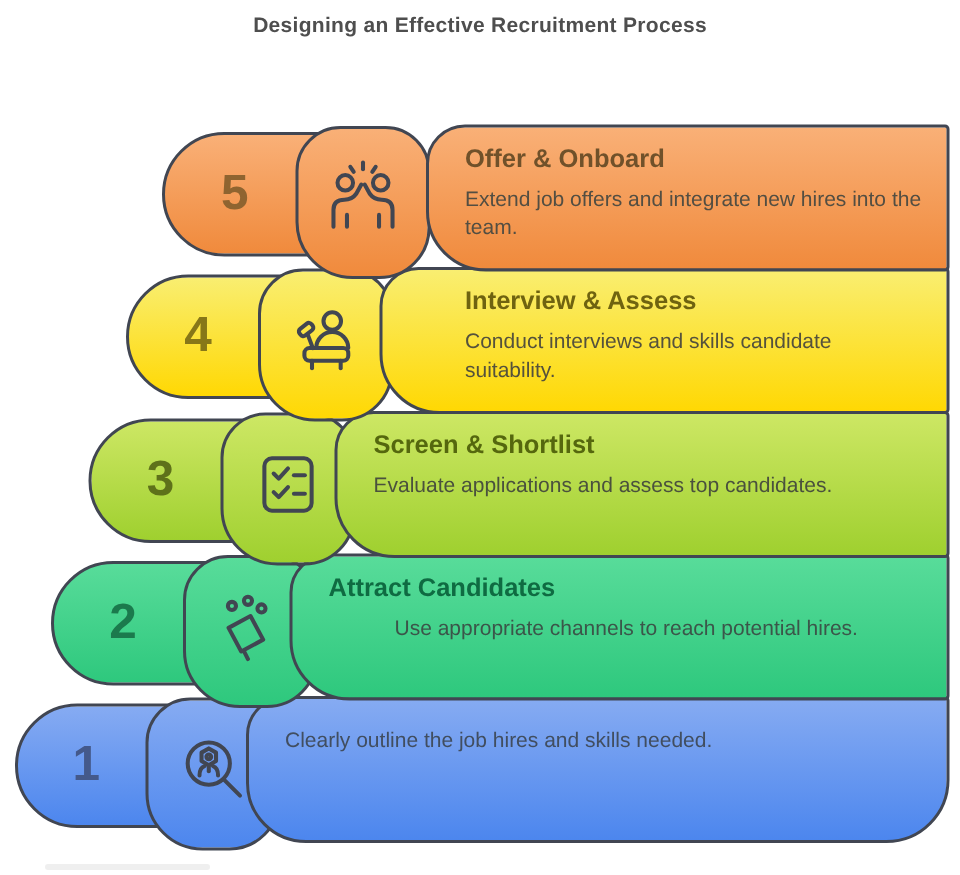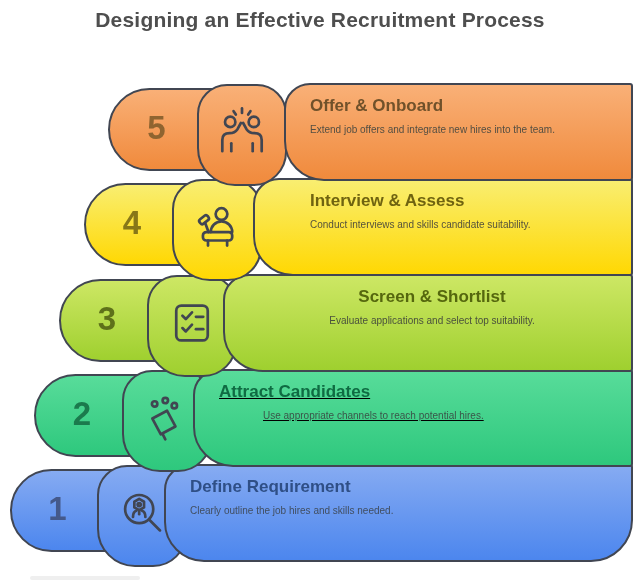--- a/index.html
+++ b/index.html
@@ -2,35 +2,35 @@
 <html><head>
 <meta charset="utf-8">
 <style>
   html,body{margin:0;padding:0;background:#ffffff;}
   #canvas{
     position:relative;width:640px;height:583px;overflow:hidden;background:#ffffff;
     font-family:"Liberation Sans", sans-serif;
   }
   #page-title{
     position:absolute;top:8px;left:0;width:640px;margin:0;text-align:center;
-    font-size:21px;font-weight:700;color:#4e4e4e;letter-spacing:0.2px;
+    font-size:14px;font-weight:700;color:#4e4e4e;letter-spacing:0.2px;
   }
   .shape{position:absolute;box-sizing:border-box;border:2.4px solid #414652;}
   .row-capsule{border-radius:44px 0 0 44px;}
   .row-pill{border-radius:30px 30px 34px 38px;}
   .row-bar{border-radius:26px 3px 3px 40px;}
   .row-num{
     position:absolute;display:flex;align-items:center;justify-content:center;
     font-size:33px;font-weight:700;
   }
   .row-icon{position:absolute;display:flex;align-items:center;justify-content:center;}
   .row-icon svg{display:block;}
   .bar-text{position:absolute;box-sizing:border-box;padding:13px 18px 0 26px;}
   .bar-title{font-size:17px;font-weight:700;margin:0;}
-  .bar-desc{font-size:10px;line-height:1.35;margin:7px 0 0 0;}
+  .bar-desc{font-size:14px;line-height:1.35;margin:7px 0 0 0;}
   .watermark{
     position:absolute;left:30px;top:576px;width:110px;height:4px;
     background:rgba(120,120,120,0.12);border-radius:2px;
   }
 </style>
 </head>
 <body>
 
 <div id="canvas">
   <h1 id="page-title">Designing an Effective Recruitment Process</h1>
@@ -94,43 +94,43 @@
           <svg width="54" height="54" viewBox="0 0 48 48">
             <g stroke="#414652" stroke-width="2.4" fill="none" stroke-linecap="round" stroke-linejoin="round">
               <rect x="10" y="8.5" width="28" height="31" rx="4.5"></rect>
               <path d="M15.5 17.5 l3 3 l5.5 -6"></path>
               <path d="M27.5 18.5 h6.5"></path>
               <path d="M15.5 28.5 l3 3 l5.5 -6"></path>
               <path d="M27.5 29.5 h6.5"></path>
             </g>
           </svg>
         </div>
-    <div class="bar-text" style="left: 223px; top: 274px; width: 410px; height: 90px; z-index: 1; text-align: center;">
+    <div class="bar-text" style="left: 223px; top: 274px; width: 410px; height: 90px; z-index: 1;">
       <p class="bar-title" style="color: rgb(85, 103, 14);">Screen &amp; Shortlist</p>
-      <p class="bar-desc" style="color: rgb(74, 81, 61);">Evaluate applications and select top suitability.</p>
+      <p class="bar-desc" style="color: rgb(74, 81, 61);">Evaluate applications and assess top candidates.</p>
     </div>
   </div>
 
   <div class="step-row" style="position: absolute; z-index: 20;">
     <div class="shape row-capsule" style="left: 34px; top: 374px; width: 116px; height: 83px; background: linear-gradient(rgb(88, 220, 154), rgb(46, 200, 125));"></div>
     <div class="shape row-pill" style="left: 122px; top: 370px; width: 90px; height: 102px; background: linear-gradient(rgb(88, 220, 154), rgb(46, 200, 125));"></div>
     <div class="shape row-bar" style="left: 193px; top: 369px; width: 440px; height: 98px; background: linear-gradient(rgb(88, 220, 154), rgb(46, 200, 125)); border-radius: 26px 3px 3px 40px;"></div>
     <div class="row-num" style="left: 42px; top: 369px; width: 80px; height: 90px; color: rgb(27, 122, 77);">2</div>
     <div class="row-icon" style="left: 122px; top: 369px; width: 90px; height: 98px; z-index: 1;">
           <svg width="54" height="54" viewBox="0 0 48 48">
             <g stroke="#414652" stroke-width="2.4" fill="none" stroke-linecap="round" stroke-linejoin="round">
               <circle cx="13" cy="11.5" r="2.4"></circle>
               <circle cx="22.5" cy="8.5" r="2.4"></circle>
               <circle cx="30.5" cy="13" r="2.4"></circle>
               <path d="M11 24.5 L24 17.5 L31.5 31.5 L18.5 38.5 Z"></path>
               <path d="M20.5 39 l2 4"></path>
             </g>
           </svg>
         </div>
-    <div class="bar-text" style="left: 193px; top: 369px; width: 440px; height: 98px; z-index: 1; text-decoration: underline;">
+    <div class="bar-text" style="left: 193px; top: 369px; width: 440px; height: 98px; z-index: 1;">
       <p class="bar-title" style="color: rgb(15, 107, 66);">Attract Candidates</p>
       <p class="bar-desc" style="color: rgb(59, 86, 74); margin-left: 44px;">Use appropriate channels to reach potential hires.</p>
     </div>
   </div>
 
   <div class="step-row" style="position: absolute; z-index: 10;">
     <div class="shape row-capsule" style="left: 10px; top: 469px; width: 115px; height: 83px; background: linear-gradient(rgb(134, 171, 242), rgb(76, 134, 238));"></div>
     <div class="shape row-pill" style="left: 97px; top: 465px; width: 90px; height: 102px; background: linear-gradient(rgb(134, 171, 242), rgb(76, 134, 238));"></div>
     <div class="shape row-bar" style="left: 164px; top: 464px; width: 469px; height: 98px; background: linear-gradient(rgb(134, 171, 242), rgb(76, 134, 238)); border-radius: 26px 3px 42px 40px;"></div>
     <div class="row-num" style="left: 18px; top: 464px; width: 79px; height: 90px; color: rgb(68, 89, 139);">1</div>
@@ -141,19 +141,18 @@
               <path d="M30.5 30 L40 39.5"></path>
               <path d="M21.5 11.5 l4.3 2.5 v5 l-4.3 2.5 l-4.3 -2.5 v-5 z"></path>
               <circle cx="21.5" cy="16.5" r="1.4"></circle>
               <path d="M16 27.5 c0 -3.5 1.5 -5 3 -5.5"></path>
               <path d="M27 27.5 c0 -3.5 -1.5 -5 -3 -5.5"></path>
               <path d="M21.5 21.5 v3.5"></path>
             </g>
           </svg>
         </div>
     <div class="bar-text" style="left: 164px; top: 464px; width: 469px; height: 98px; z-index: 1;">
-      <p class="bar-title" style="color: rgb(47, 79, 134);">Define Requirement</p>
       <p class="bar-desc" style="color: rgb(65, 78, 96);">Clearly outline the job hires and skills needed.</p>
     </div>
   </div>
 </div>
   <div class="watermark"></div>
 </div>
 
 </body></html>

